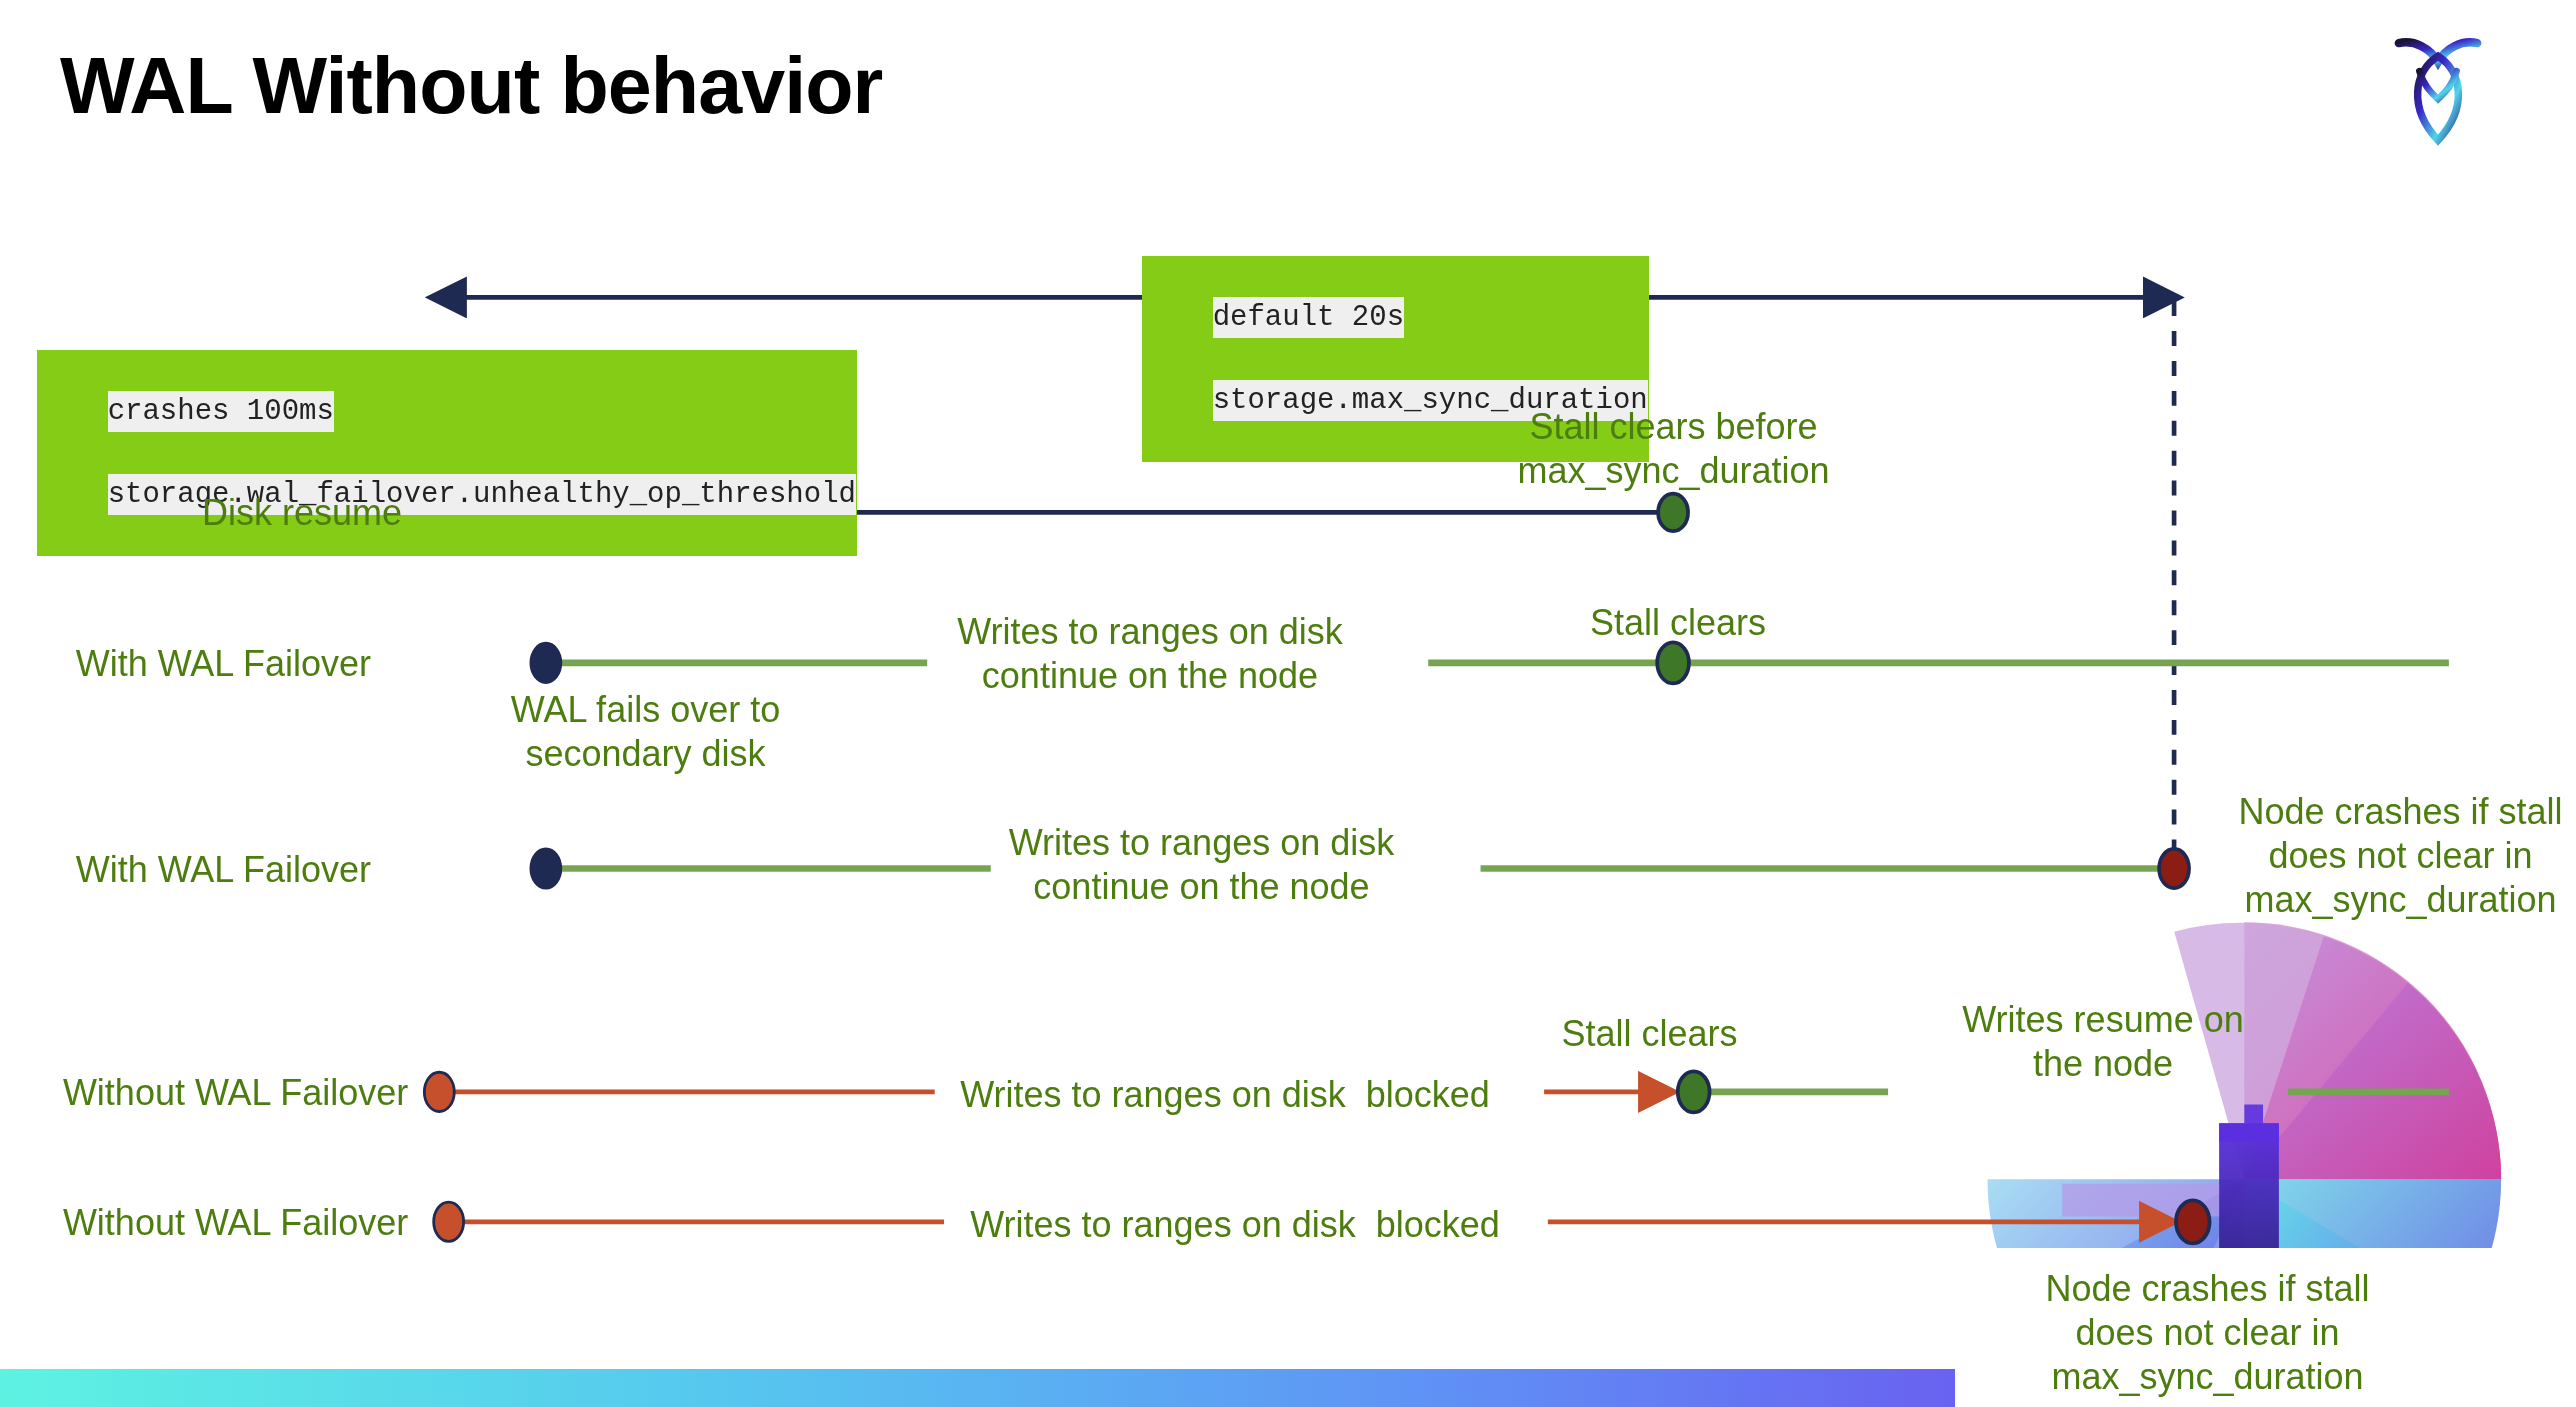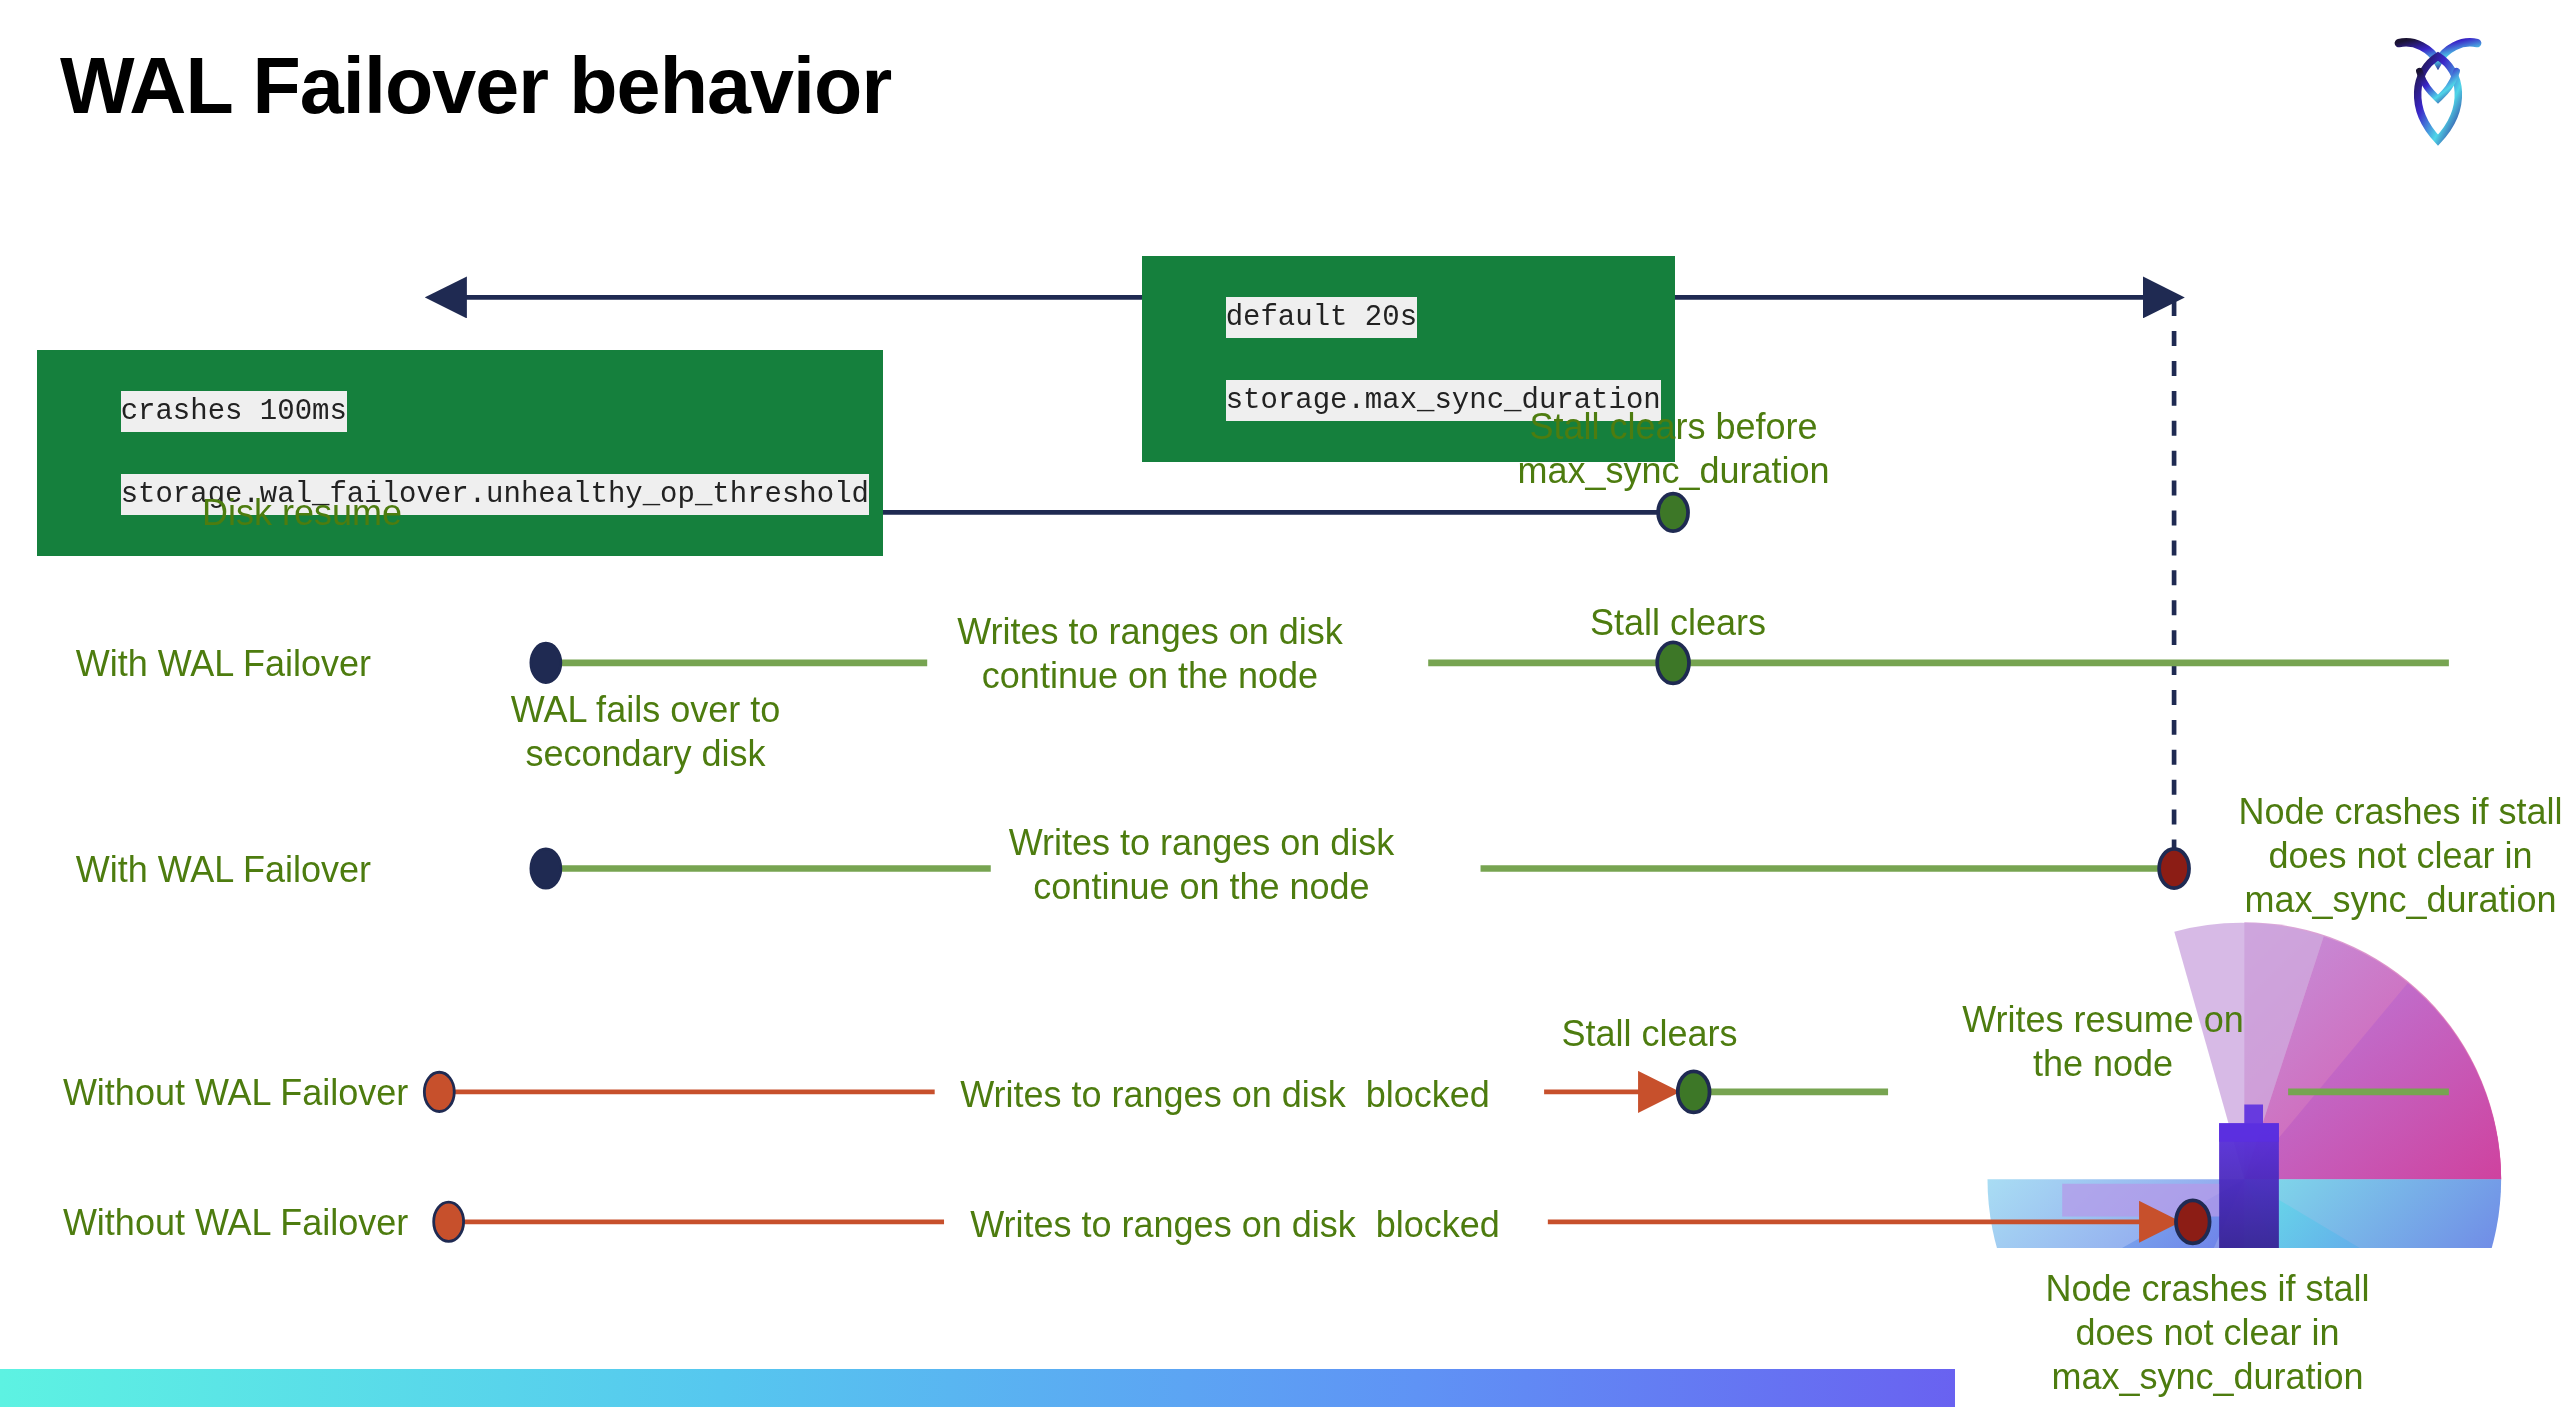--- a/index.html
+++ b/index.html
@@ -21,24 +21,24 @@
   }
 
   
   .logo{position:absolute;right:82px;top:26px;width:112px;height:122px;}
 
   
   .code{
     position:absolute;
     font-family:"Liberation Mono","DejaVu Sans Mono",monospace;
     font-size:29px;color:#222222;
-    background:#15803d;
+    background:#84cc16;
     line-height:1.42;
     white-space:pre;
-    padding:0 14px;
+    padding:0 1px;
   }
   .code span{background:#efefef;display:inline-block;}
 
   
   .lbl{
     position:absolute;
     font-family:"Liberation Sans",sans-serif;
     color:#4d7c0f;
     font-size:36px;
     line-height:1.22;
@@ -64,21 +64,21 @@
   .callout-box{
     position:absolute;
     background:#ffffff;
   }
 </style>
 </head>
 <body>
 
 <div id="stage">
 
-  <div class="slide-title">WAL Failover behavior</div>
+  <div class="slide-title">WAL Without behavior</div>
 
   <div class="logo">
     <svg viewBox="0 0 120 130" width="112" height="122" xmlns="http://www.w3.org/2000/svg">
       <defs>
         <linearGradient id="lg1" x1="0%" y1="0%" x2="100%" y2="100%">
           <stop offset="0%" stop-color="#1b1333"></stop>
           <stop offset="35%" stop-color="#3a26c9"></stop>
           <stop offset="70%" stop-color="#4fd6e8"></stop>
           <stop offset="100%" stop-color="#2f1b8f"></stop>
         </linearGradient>

